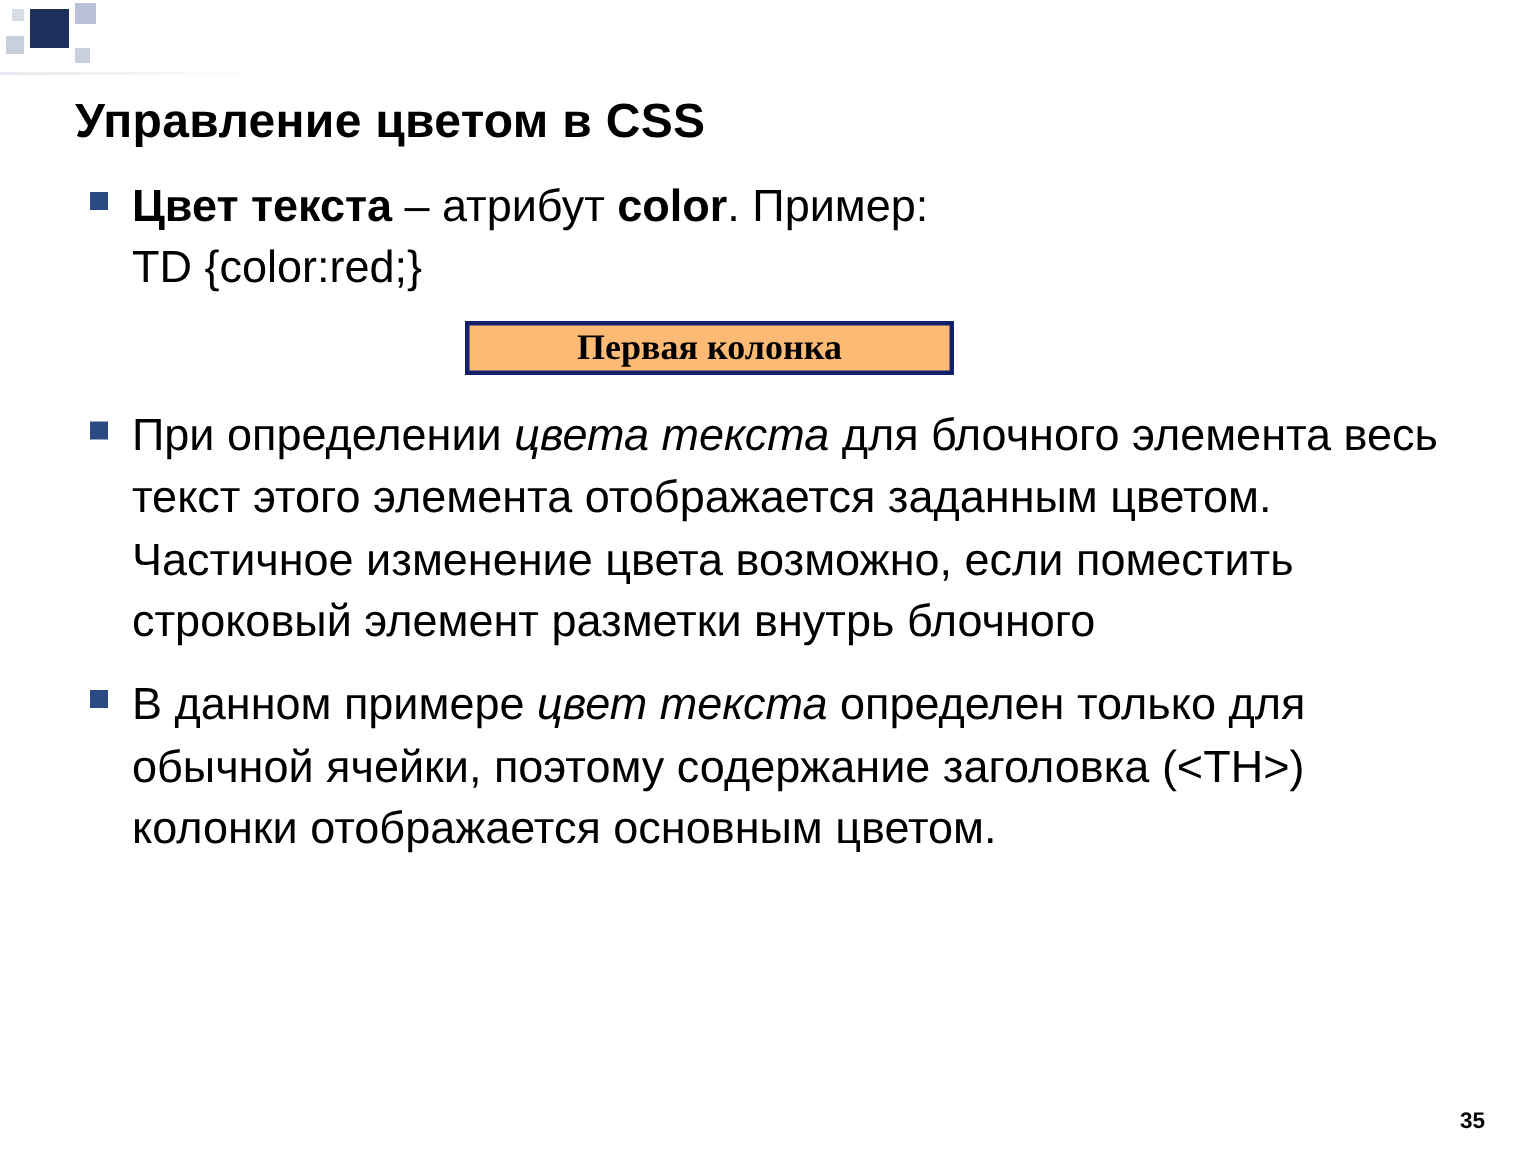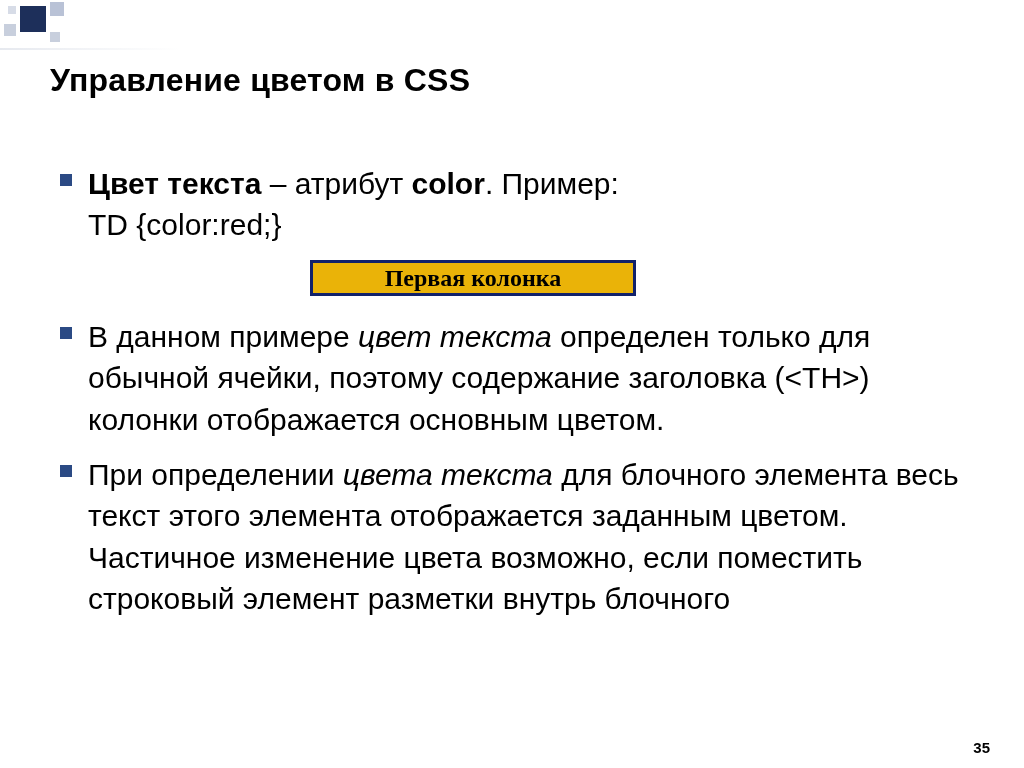--- a/index.html
+++ b/index.html
@@ -45,21 +45,21 @@
 
   .slide {
     position: absolute;
     left: 50px;
     top: 62px;
     right: 40px;
     bottom: 30px;
   }
 
   h1.title {
-    margin: 0 0 64px 0;
+    margin: 0 0 18px 0;
     font-size: 32px;
     font-weight: 700;
     letter-spacing: 0.2px;
   }
 
   .bullets {
     margin-left: 10px;
   }
 
   .bullet {
@@ -82,21 +82,21 @@
   }
 
   b.strong { font-weight: 700; }
   i.ital   { font-style: italic; }
 
   
   .example-box {
     margin: 6px 0 20px 250px;
     width: 320px;
     border: 3px solid #12226a;
-    background: #eab308;
+    background: #fdba74;
     font-family: "Times New Roman", Times, serif;
     font-size: 24px;
     text-align: center;
   }
   .example-box .th-row {
     color: #000000;
     font-weight: 700;
     padding: 2px 6px 1px;
   }
   .example-box .td-row {
@@ -140,27 +140,27 @@
       </div>
     </div>
 
     <div class="example-box">
       <div class="th-row">Первая колонка</div>
     </div>
 
     <div class="bullet">
       <div class="mk"></div>
       <div class="txt">
-        <span>В данном примере </span><i class="ital">цвет текста</i><span> определен только для обычной ячейки, поэтому содержание заголовка (&lt;TH&gt;) колонки отображается основным цветом.</span>
+        <span>При определении </span><i class="ital">цвета текста</i><span> для блочного элемента весь текст этого элемента отображается заданным цветом. Частичное изменение цвета возможно, если поместить строковый элемент разметки внутрь блочного</span>
       </div>
     </div>
 
     <div class="bullet">
       <div class="mk"></div>
       <div class="txt">
-        <span>При определении </span><i class="ital">цвета текста</i><span> для блочного элемента весь текст этого элемента отображается заданным цветом. Частичное изменение цвета возможно, если поместить строковый элемент разметки внутрь блочного</span>
+        <span>В данном примере </span><i class="ital">цвет текста</i><span> определен только для обычной ячейки, поэтому содержание заголовка (&lt;TH&gt;) колонки отображается основным цветом.</span>
       </div>
     </div>
 
   </div>
 </div>
 
 <div class="pagenum">35</div>
 
 </body></html>

